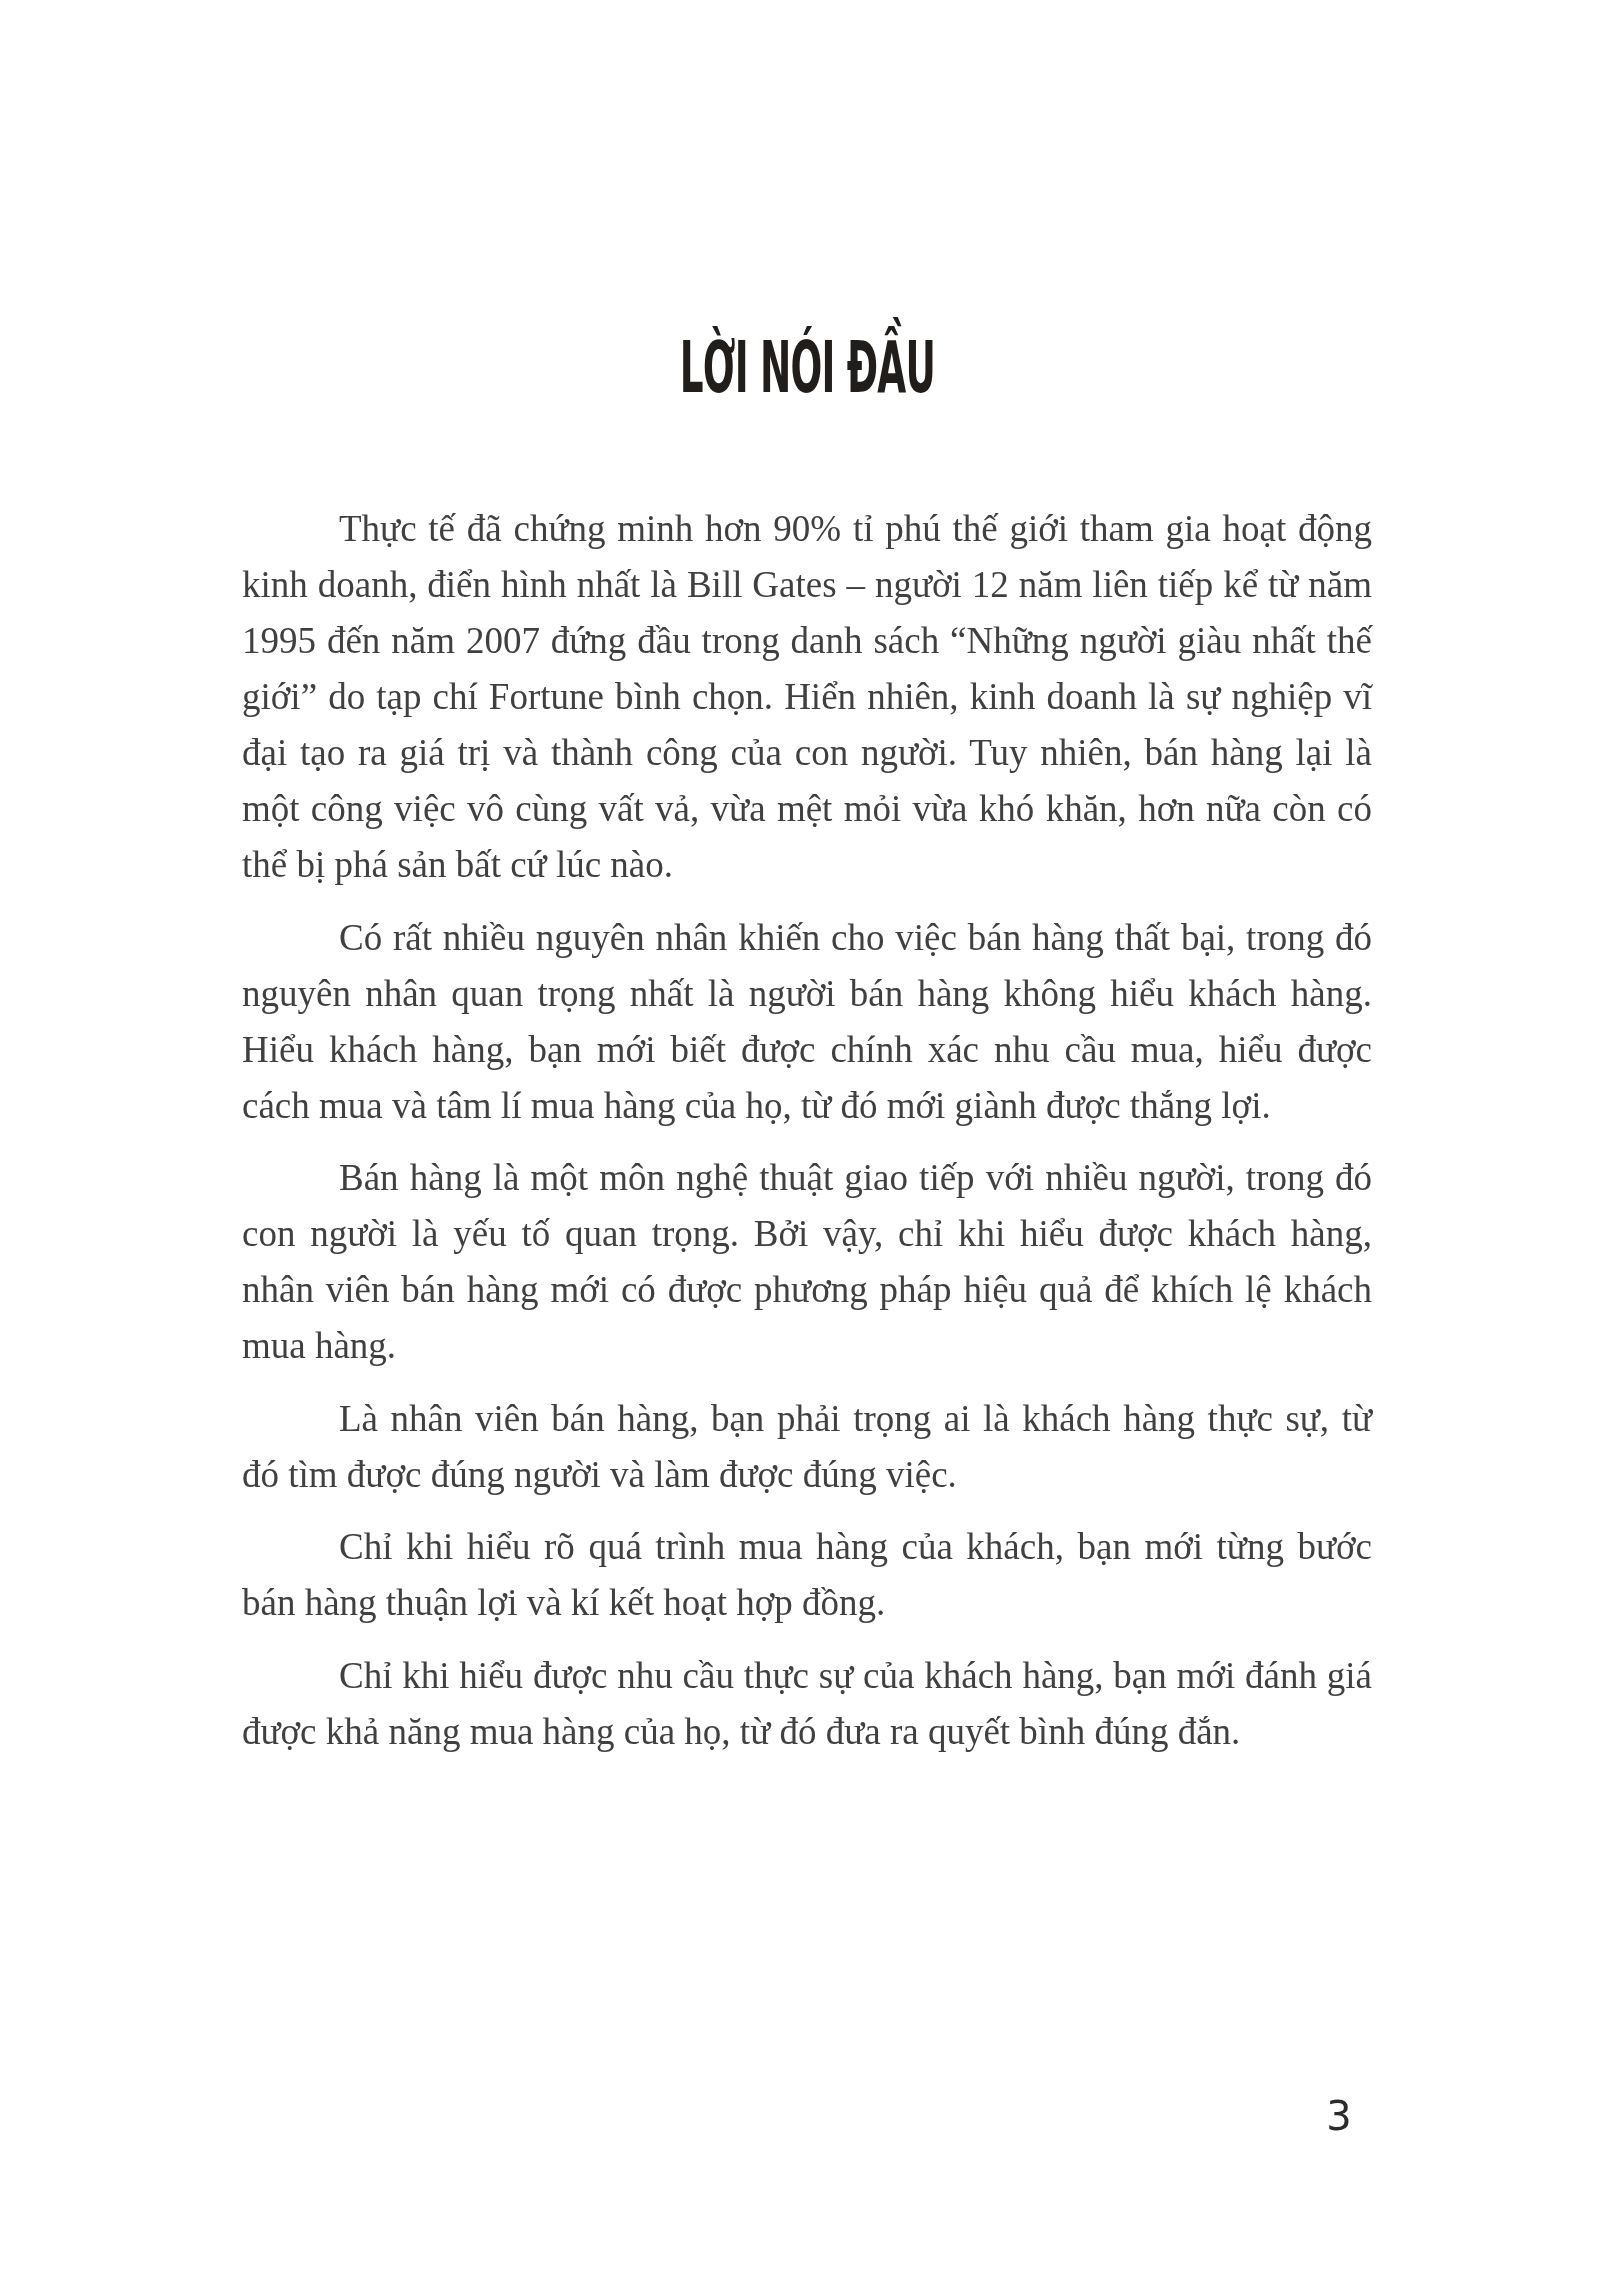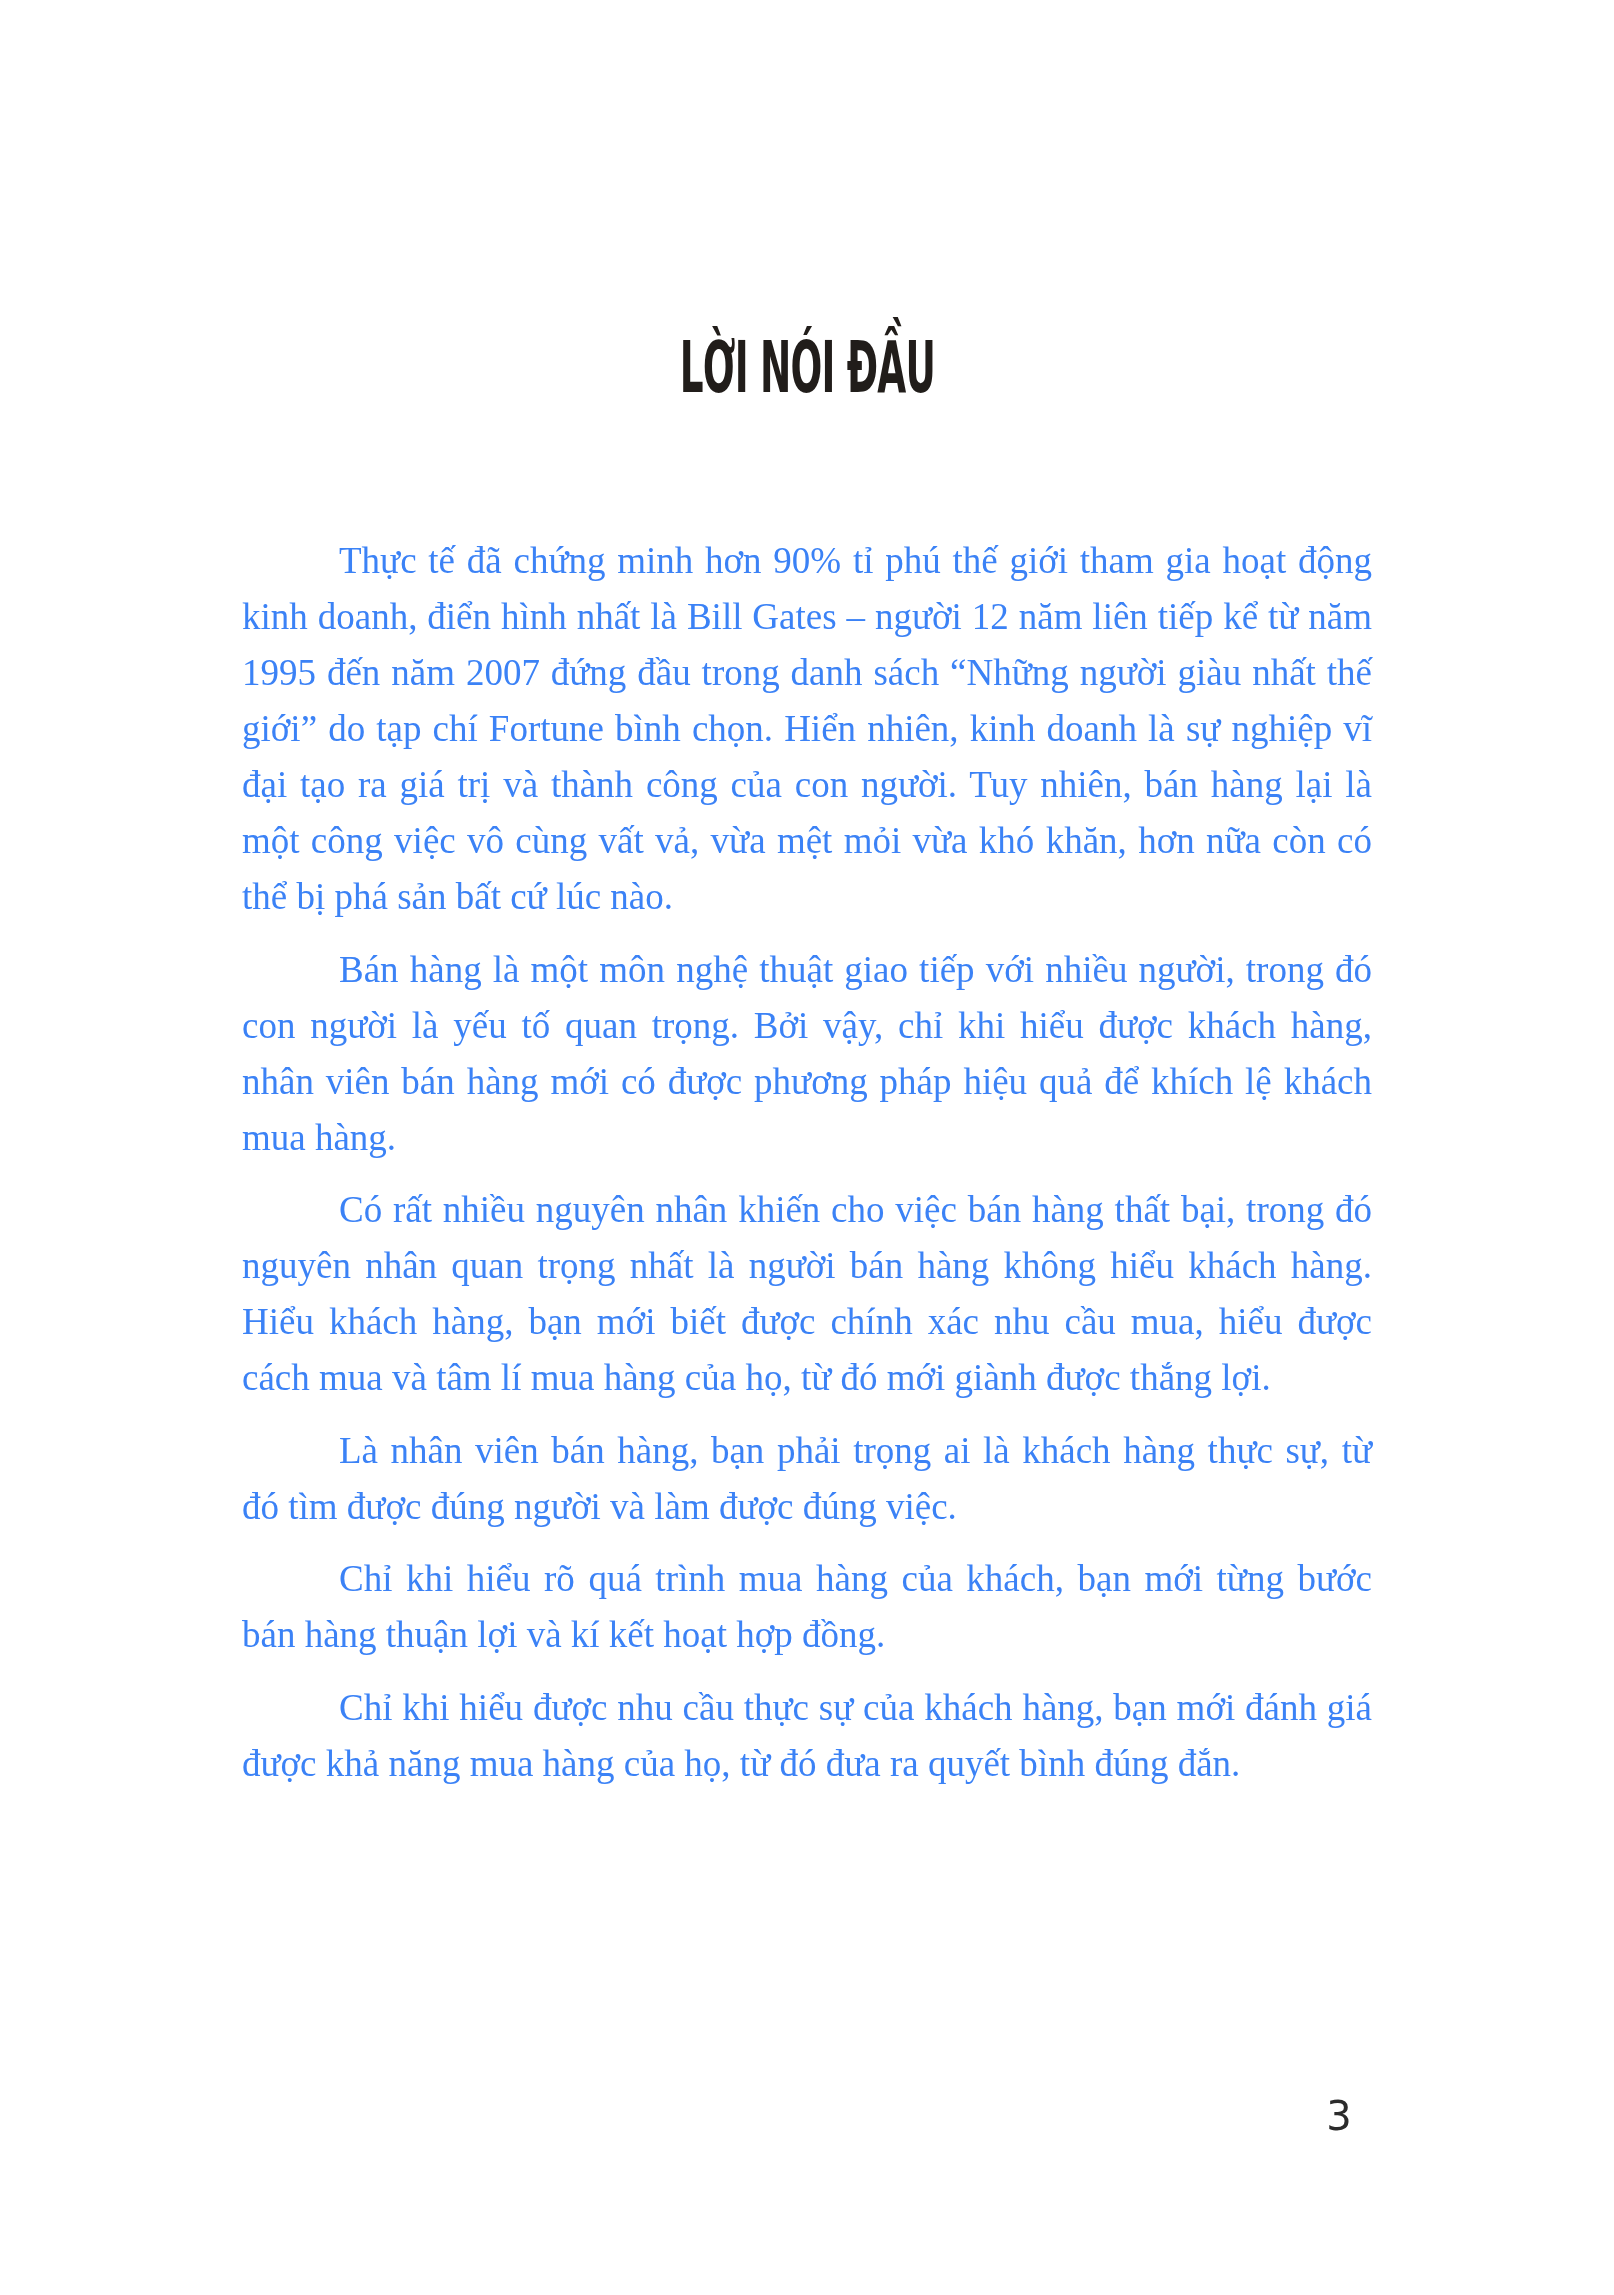--- a/index.html
+++ b/index.html
@@ -35,23 +35,22 @@
     white-space: nowrap;
   }
   .body-text {
     position: absolute;
     top: 501px;
     left: 242px;
     width: 1130px;
     font-family: "Liberation Serif", "DejaVu Serif", serif;
     font-size: 37px;
     line-height: 56px;
-    color: #3b82f6;
+    color: #404040;
     text-align: justify;
-    margin-top: 32px;
   }
   .body-text p {
     margin: 0 0 16.5px 0;
     text-indent: 97px;
   }
   .page-number {
     position: absolute;
     top: 2096px;
     left: 1306px;
     width: 66px;
@@ -64,22 +63,22 @@
 </style>
 </head>
 <body>
 
 <div class="page">
 
   <h1 class="title"><span class="title-inner">LỜI NÓI ĐẦU</span></h1>
 
   <main class="body-text">
     <p>Thực tế đã chứng minh hơn 90% tỉ phú thế giới tham gia hoạt động kinh doanh, điển hình nhất là Bill Gates – người 12 năm liên tiếp kể từ năm 1995 đến năm 2007 đứng đầu trong danh sách “Những người giàu nhất thế giới” do tạp chí Fortune bình chọn. Hiển nhiên, kinh doanh là sự nghiệp vĩ đại tạo ra giá trị và thành công của con người. Tuy nhiên, bán hàng lại là một công việc vô cùng vất vả, vừa mệt mỏi vừa khó khăn, hơn nữa còn có thể bị phá sản bất cứ lúc nào.</p>
+    <p>Có rất nhiều nguyên nhân khiến cho việc bán hàng thất bại, trong đó nguyên nhân quan trọng nhất là người bán hàng không hiểu khách hàng. Hiểu khách hàng, bạn mới biết được chính xác nhu cầu mua, hiểu được cách mua và tâm lí mua hàng của họ, từ đó mới giành được thắng lợi.</p>
     <p>Bán hàng là một môn nghệ thuật giao tiếp với nhiều người, trong đó con người là yếu tố quan trọng. Bởi vậy, chỉ khi hiểu được khách hàng, nhân viên bán hàng mới có được phương pháp hiệu quả để khích lệ khách mua hàng.</p>
-    <p>Có rất nhiều nguyên nhân khiến cho việc bán hàng thất bại, trong đó nguyên nhân quan trọng nhất là người bán hàng không hiểu khách hàng. Hiểu khách hàng, bạn mới biết được chính xác nhu cầu mua, hiểu được cách mua và tâm lí mua hàng của họ, từ đó mới giành được thắng lợi.</p>
     <p>Là nhân viên bán hàng, bạn phải trọng ai là khách hàng thực sự, từ đó tìm được đúng người và làm được đúng việc.</p>
     <p>Chỉ khi hiểu rõ quá trình mua hàng của khách, bạn mới từng bước bán hàng thuận lợi và kí kết hoạt hợp đồng.</p>
     <p>Chỉ khi hiểu được nhu cầu thực sự của khách hàng, bạn mới đánh giá được khả năng mua hàng của họ, từ đó đưa ra quyết bình đúng đắn.</p>
   </main>
 
   <div class="page-number">3</div>
 
 </div>
 
 

